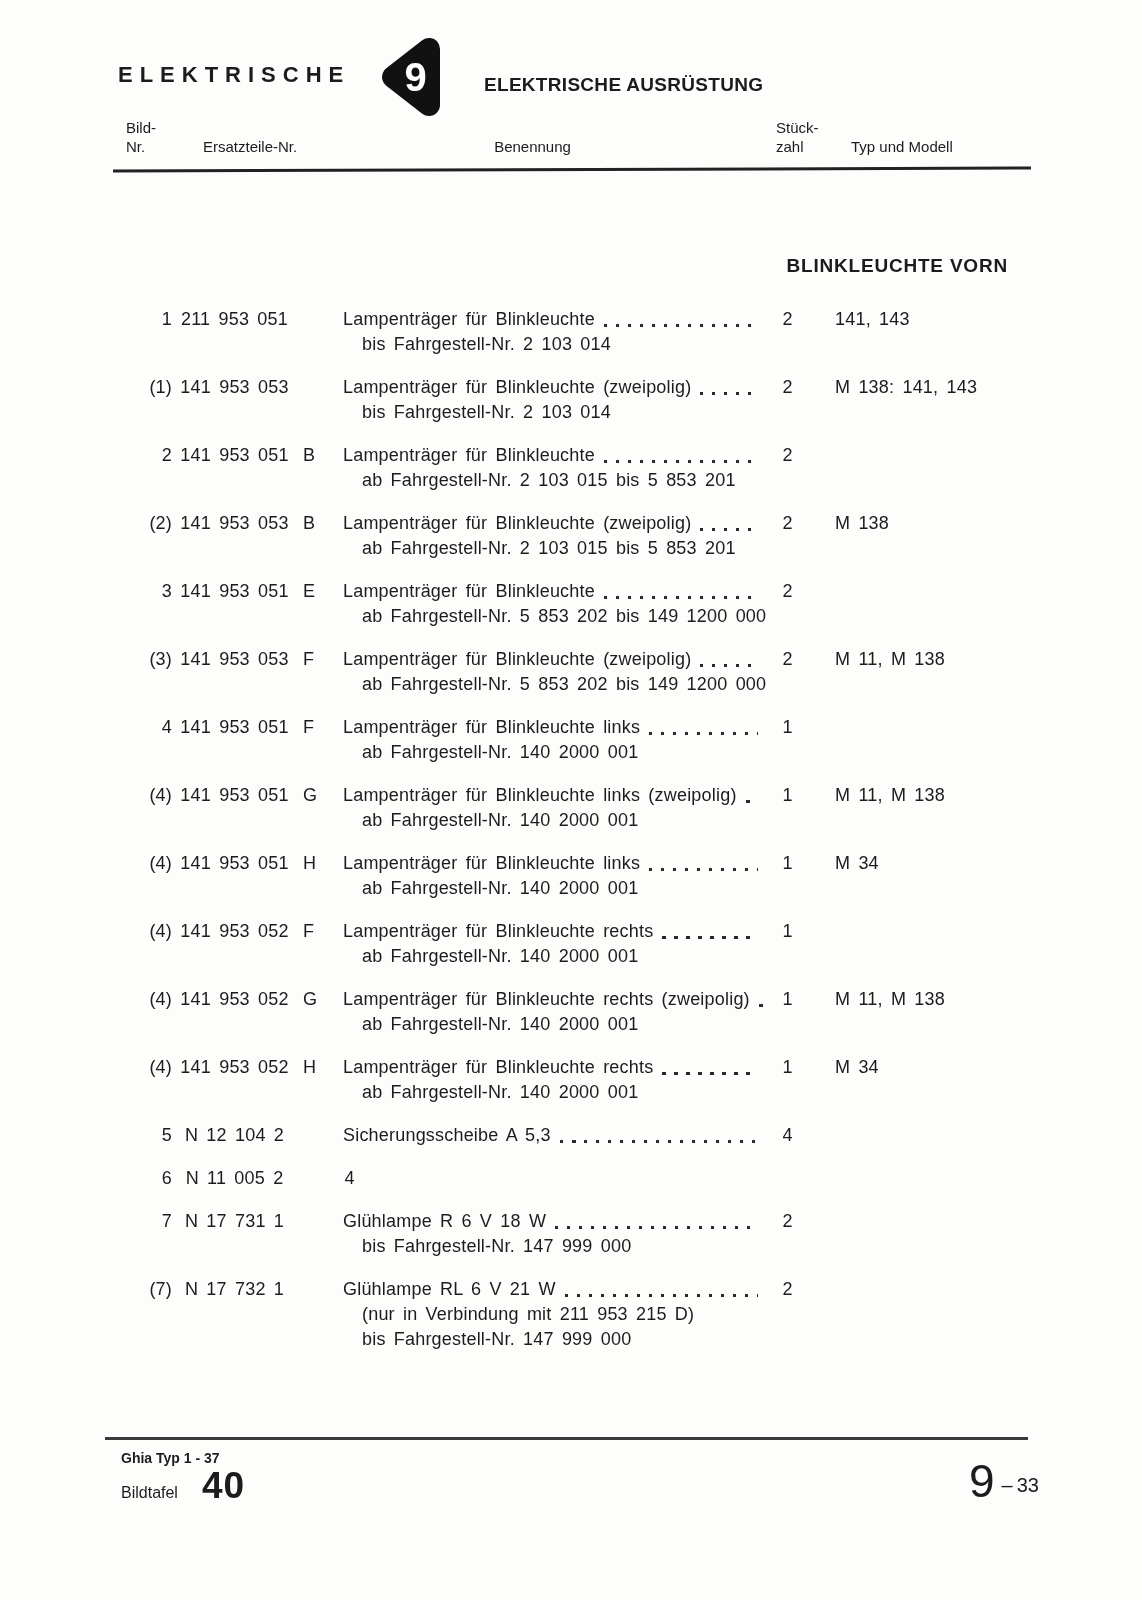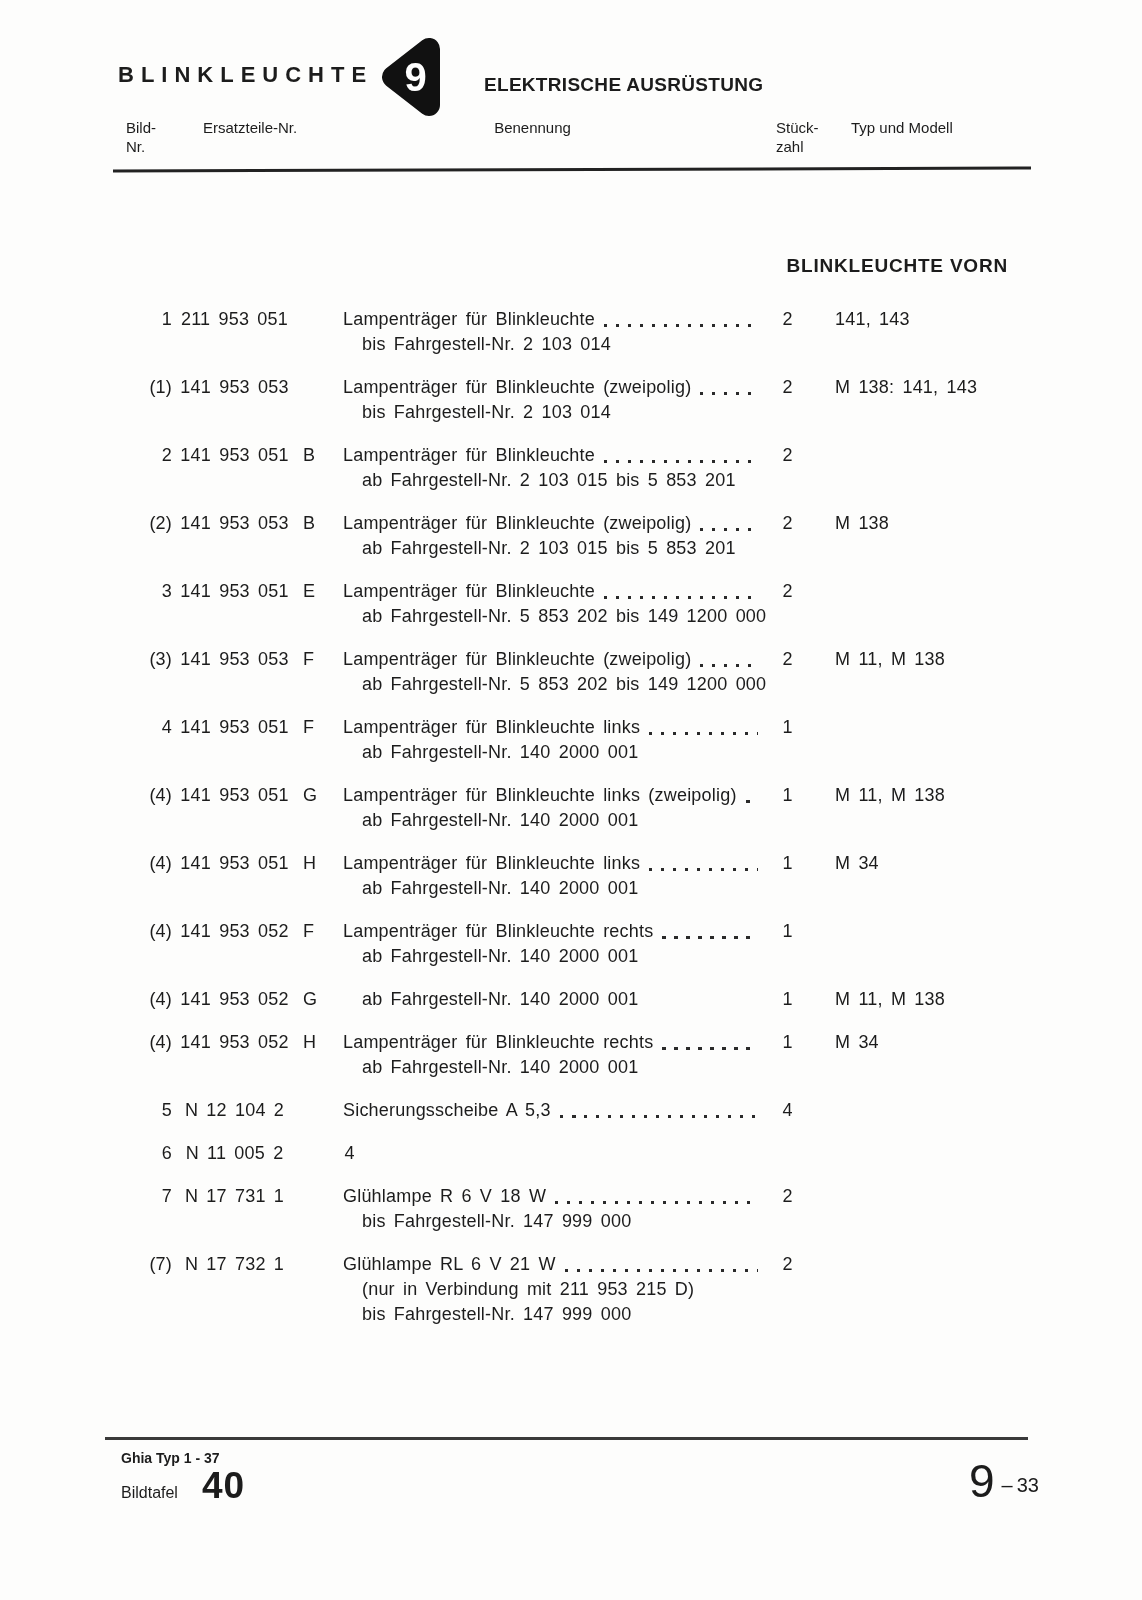--- a/index.html
+++ b/index.html
@@ -22,21 +22,21 @@
     color:#fff; font-size:40px; font-weight:bold;
   }
   .chapter {
     position:absolute; left:484px; top:74px;
     font-size:19px; font-weight:bold; letter-spacing:0.3px; white-space:nowrap;text-align:center;
   }
 
   
   .thead {
     position:absolute; left:115px; top:118px; width:915px;
-    display:flex; align-items:flex-start;
+    display:flex; align-items:flex-end;
     font-size:15px; line-height:19px;
   }
   .thead div { white-space:nowrap; }
   .th-bild  { width:57px;  padding-left:11px; box-sizing:border-box; }
   .th-part  { width:150px; padding-left:31px; box-sizing:border-box; }
   .th-name  { width:417px; margin-left:21px; text-align:center; padding-right:38px; box-sizing:border-box; }
   .th-qty   { width:55px;  padding-left:16px; box-sizing:border-box; overflow:visible; }
   .th-model { margin-left:20px; padding-left:16px; }
   .head-rule {
     position:absolute; left:113px; top:168px; width:918px; height:3px;
@@ -81,21 +81,21 @@
   .page-ref { position:absolute; left:969px; top:1458px; display:flex; align-items:flex-end; }
   .page-ref .big-group { font-size:46px; line-height:1; font-weight:400; }
   .page-ref .dash { font-size:20px; margin:0 4px 7px 7px; }
   .page-ref .pnum { font-size:20px; margin-bottom:7px; }
 </style>
 </head>
 <body>
 
 <div class="page">
 
-  <div class="main-group">BLINKLEUCHTE</div>
+  <div class="main-group">ELEKTRISCHE</div>
 
   <div class="badge">
     <span>
       <svg width="66" height="86" viewBox="0 0 66 86">
         <polygon points="51,15 51,71 15,43" fill="#111" stroke="#111" stroke-width="22" stroke-linejoin="round"></polygon>
       </svg>
     </span>
     <span class="badge-num">9</span>
   </div>
 
@@ -289,20 +289,24 @@
       <div class="c-qty">1</div>
       <div class="c-model"></div>
     </div>
       <div class="row">
       <div class="c-bild">(4)</div>
       <div class="c-part">
         <span class="part-base">141 953 052</span>
         <span class="part-suffix">G</span>
       </div>
       <div class="c-name">
+        <div class="nline">
+          <span class="nm">Lampenträger für Blinkleuchte rechts (zweipolig)</span>
+          <span class="leader"></span>
+        </div>
         <div class="note">ab Fahrgestell-Nr. 140 2000 001</div>
 
       </div>
       <div class="c-qty">1</div>
       <div class="c-model">M 11, M 138</div>
     </div>
       <div class="row">
       <div class="c-bild">(4)</div>
       <div class="c-part">
         <span class="part-base">141 953 052</span>

